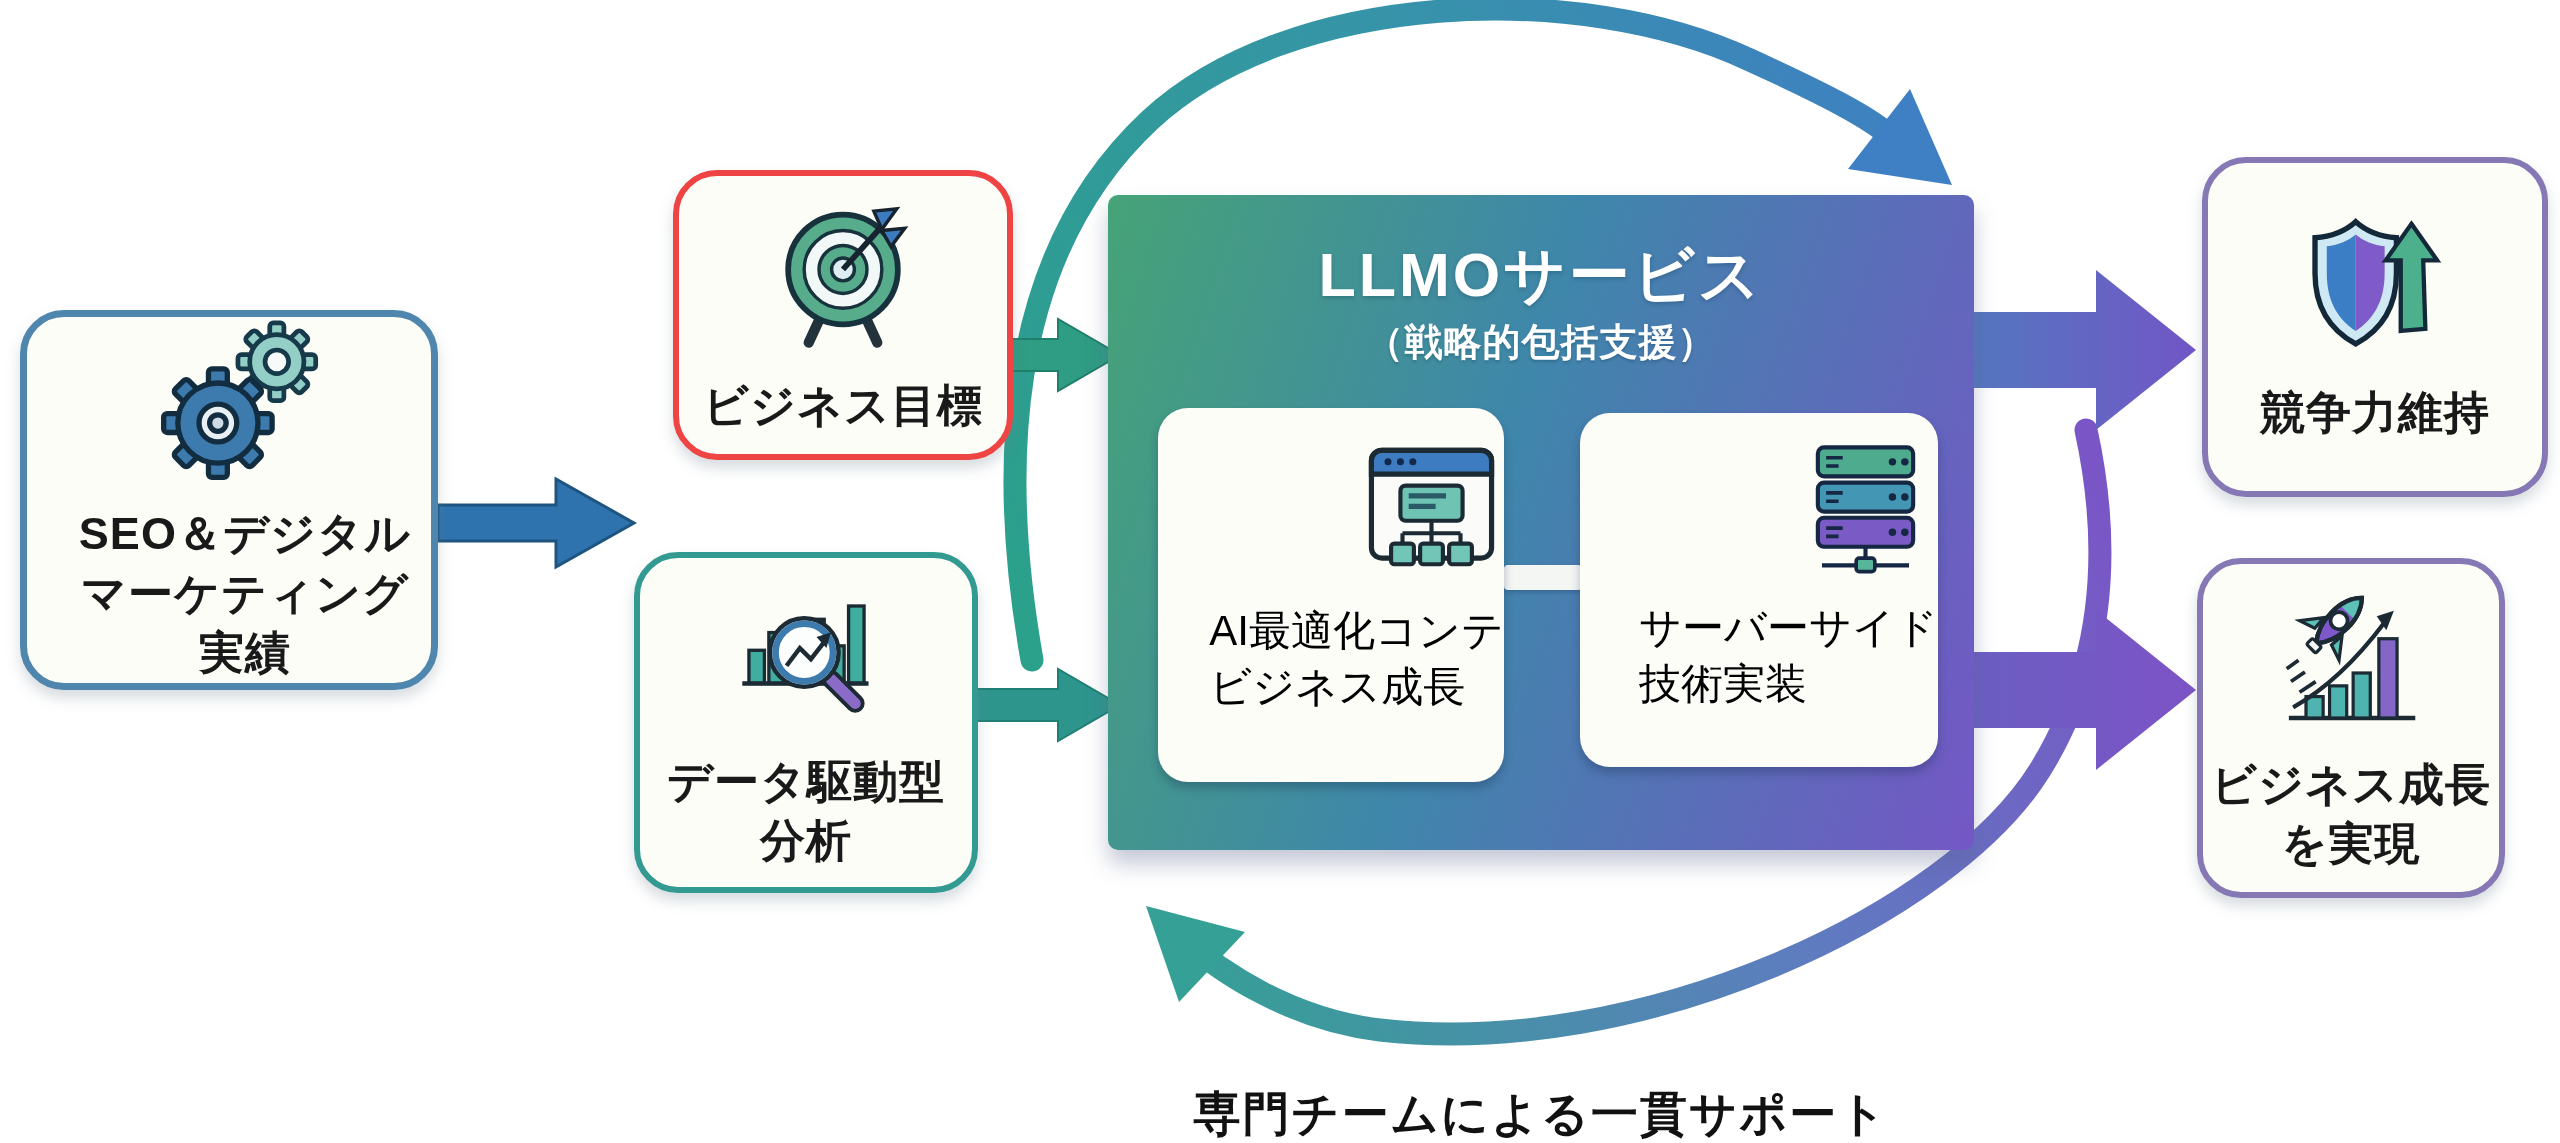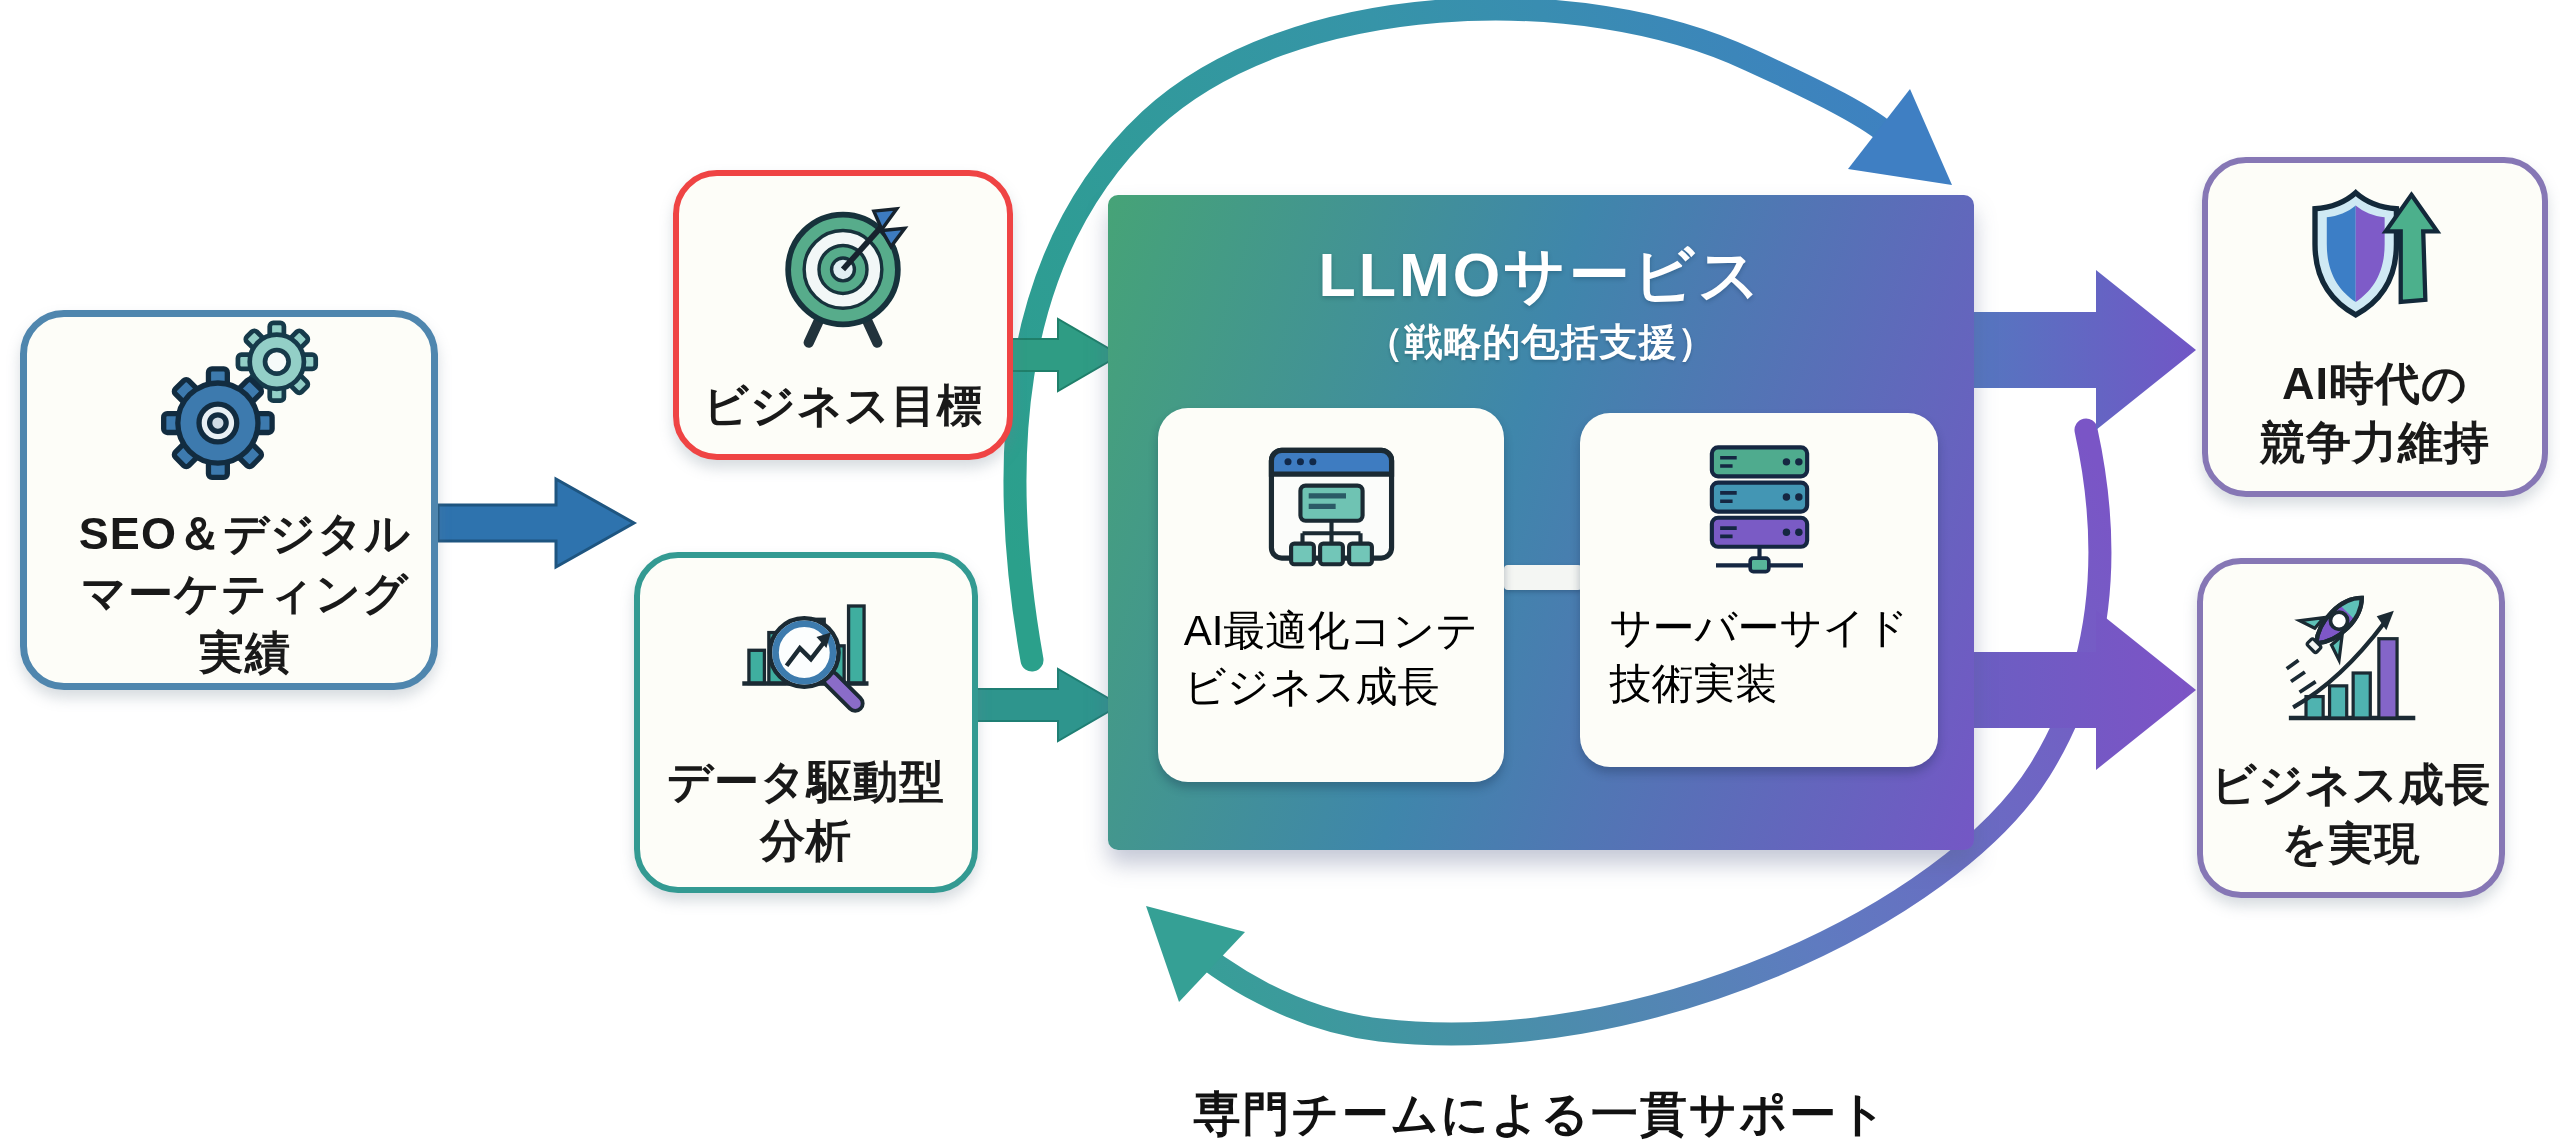--- a/index.html
+++ b/index.html
@@ -36,21 +36,21 @@
     color:#ffffff;font-weight:bold;font-size:61px;letter-spacing:3px;
     text-shadow:0 2px 4px rgba(0,40,60,.25);
   }
   .center-subtitle{
     position:absolute;left:0;top:122px;width:100%;text-align:center;
     color:#ffffff;font-weight:bold;font-size:38px;letter-spacing:1px;
     text-shadow:0 2px 3px rgba(0,40,60,.25);
   }
   .sub-box{
     position:absolute;background:#fdfdf8;border-radius:30px;
-    display:flex;flex-direction:column;align-items:center;justify-content:flex-start;
+    display:flex;flex-direction:column;align-items:flex-end;justify-content:flex-start;
     box-shadow:0 6px 10px rgba(20,40,70,.30);
   }
   .sub-box .label{font-size:42px;margin-top:14px;letter-spacing:0;}
   .sub-box-a{left:50px;top:213px;width:346px;height:342px;padding-top:32px;}
   .sub-box-b{left:472px;top:218px;width:358px;height:330px;padding-top:24px;}
   .sub-connector{
     position:absolute;left:396px;top:370px;width:78px;height:25px;
     background:#f4f6f3;border-radius:4px;box-shadow:0 2px 4px rgba(20,40,70,.3);
   }
   .caption{
@@ -233,21 +233,20 @@
   <div class="box right-box-top">
     <span class="icon">
       <svg width="150" height="150" viewBox="0 0 140 140">
         <path d="M52 10 C42 19 28 24 14 25 L14 58 C14 92 30 112 52 124 C74 112 90 92 90 58 L90 25 C76 24 62 19 52 10 Z" fill="#cfe9f4" stroke="#13293a" stroke-width="5"></path>
         <path d="M52 22 C45 28 35 32 25 33 L25 58 C25 86 37 102 52 112 Z" fill="#3c7ec6"></path>
         <path d="M52 22 C59 28 69 32 79 33 L79 58 C79 86 67 102 52 112 Z" fill="#7e5bc8"></path>
         <polygon points="104,12 128,46 115,46 117,110 94,112 94,46 80,46" fill="#4cb08c" stroke="#13293a" stroke-width="4"></polygon>
       </svg>
     </span>
     <div class="label">
-      <div>AI時代の</div>
       <div>競争力維持</div>
     </div>
   </div>
 
   <div class="box right-box-bottom">
     <span class="icon">
       <svg width="150" height="150" viewBox="0 0 140 140">
         <line x1="12" y1="126" x2="130" y2="126" stroke="#1b2a33" stroke-width="4"></line>
         <g stroke="#1b2a33" stroke-width="3">
           <rect x="28" y="106" width="16" height="20" fill="#4fb3b0"></rect>

